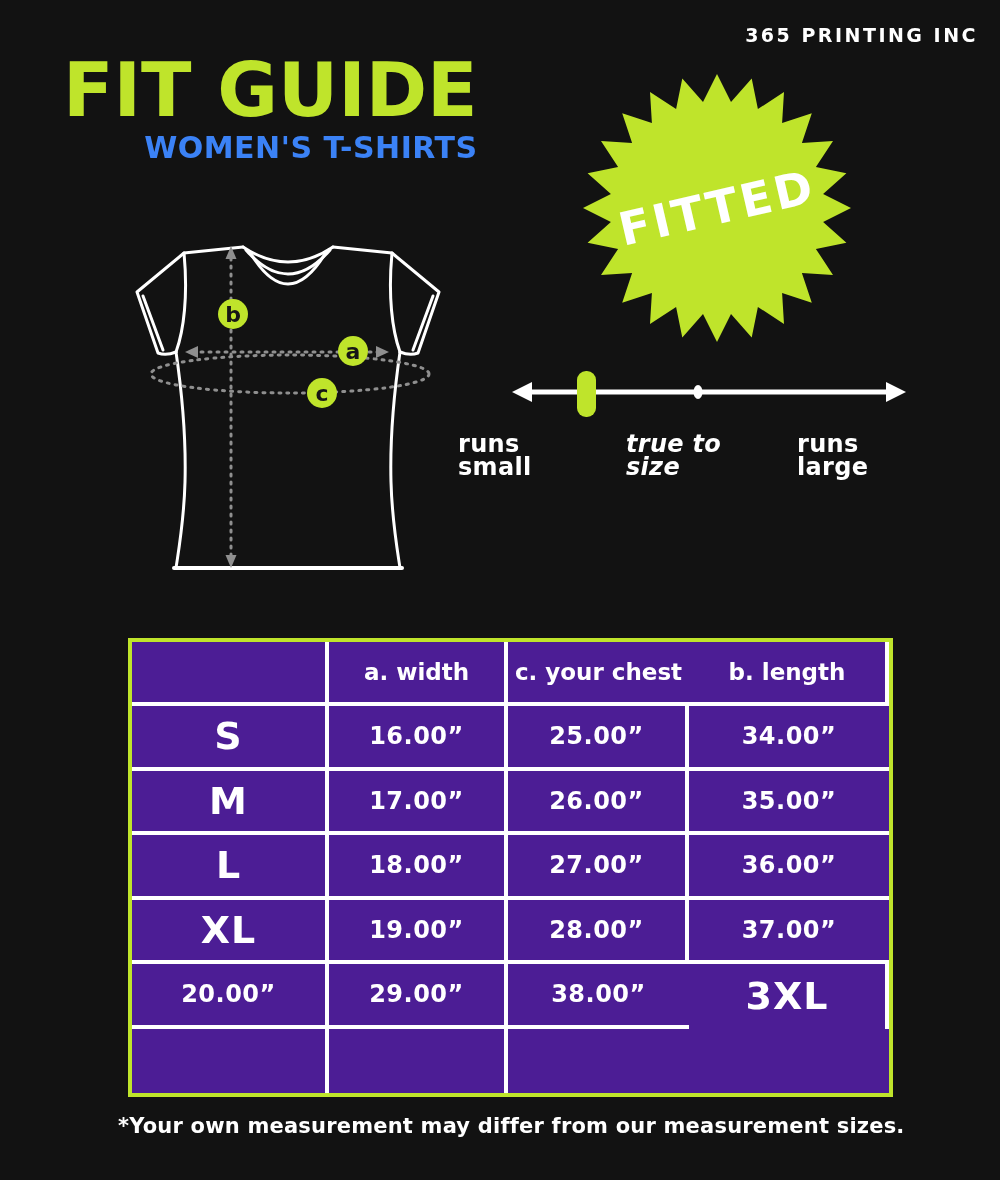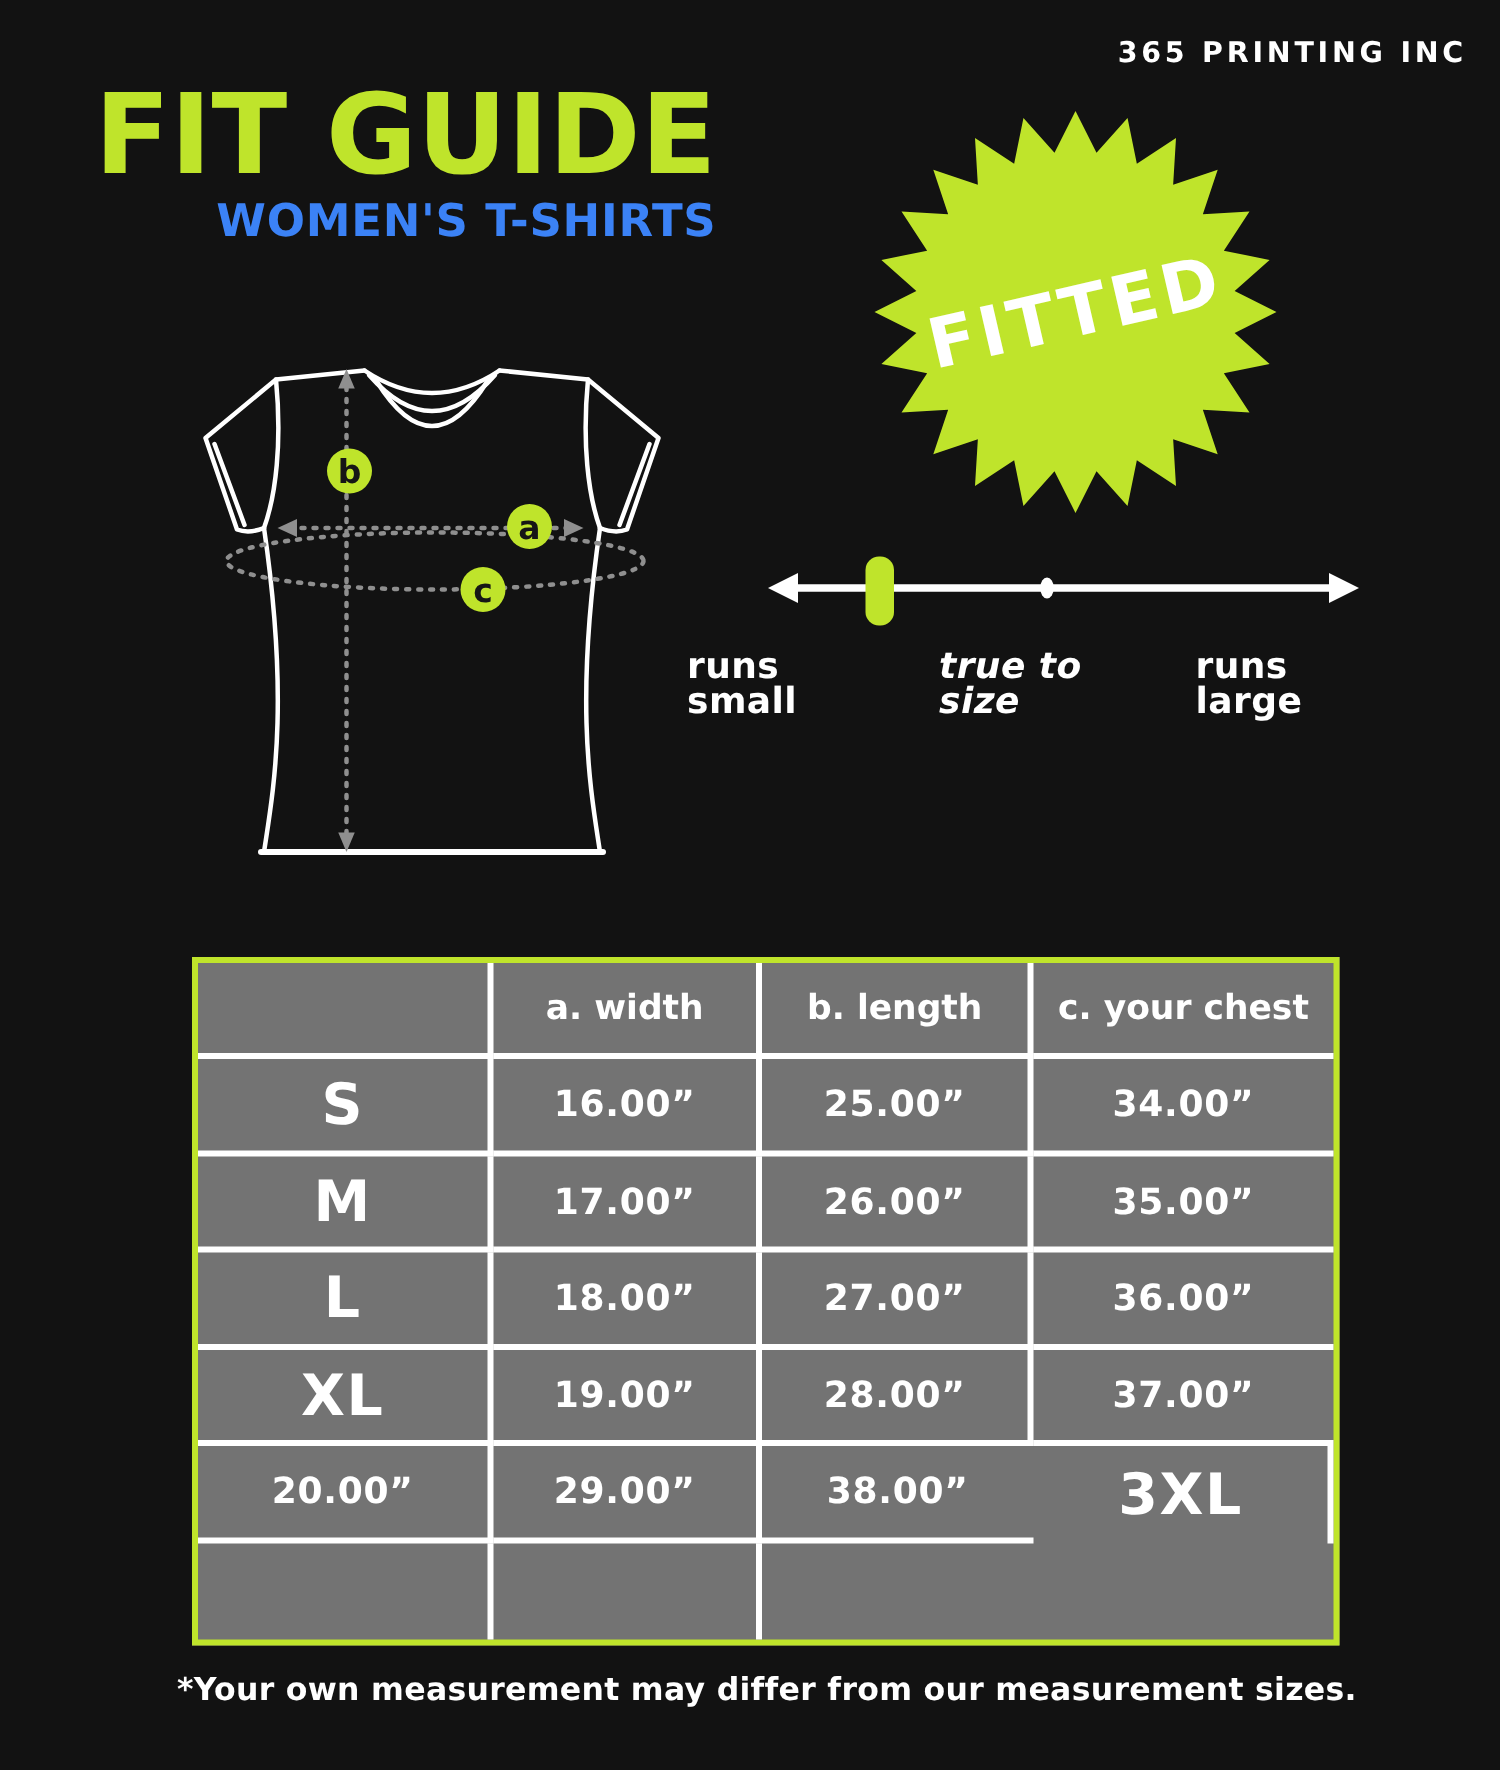--- a/index.html
+++ b/index.html
@@ -21,21 +21,21 @@
     font-size:24px; line-height:0.95; letter-spacing:0.3px;
   }
   .scale-label span { display:block; }
   .size-table {
     position:absolute; left:128px; top:638px;
     width:765px; height:459px; box-sizing:border-box;
     border:4px solid #bfe42b;
     display:grid;
     grid-template-columns:197px 179px 181px 1fr;
     grid-template-rows:64px repeat(6, 1fr);
-    background:#737373;
+    background:#4c1d95;
   }
   .cell {
     display:flex; align-items:center; justify-content:center;
     border-right:4px solid #ffffff; border-bottom:4px solid #ffffff;
     overflow:hidden;
   }
   .cell.last-col { border-right:none; }
   .cell.last-row { border-bottom:none; }
   .cell.head { font-size:23px; }
   .cell.size { font-size:38px; letter-spacing:1px; }
@@ -122,22 +122,22 @@
     <span>size</span>
   </div>
   <div class="scale-label" style="left:797px;">
     <span>runs</span>
     <span>large</span>
   </div>
 
   <div class="size-table">
     <div class="cell head"></div>
     <div class="cell head">a. width</div>
+    <div class="cell head last-col">c. your chest</div>
     <div class="cell head">b. length</div>
-    <div class="cell head last-col">c. your chest</div>
 
     <div class="cell size">S</div>
     <div class="cell val">16.00”</div>
     <div class="cell val">25.00”</div>
     <div class="cell val last-col">34.00”</div>
 
     <div class="cell size">M</div>
     <div class="cell val">17.00”</div>
     <div class="cell val">26.00”</div>
     <div class="cell val last-col">35.00”</div>

